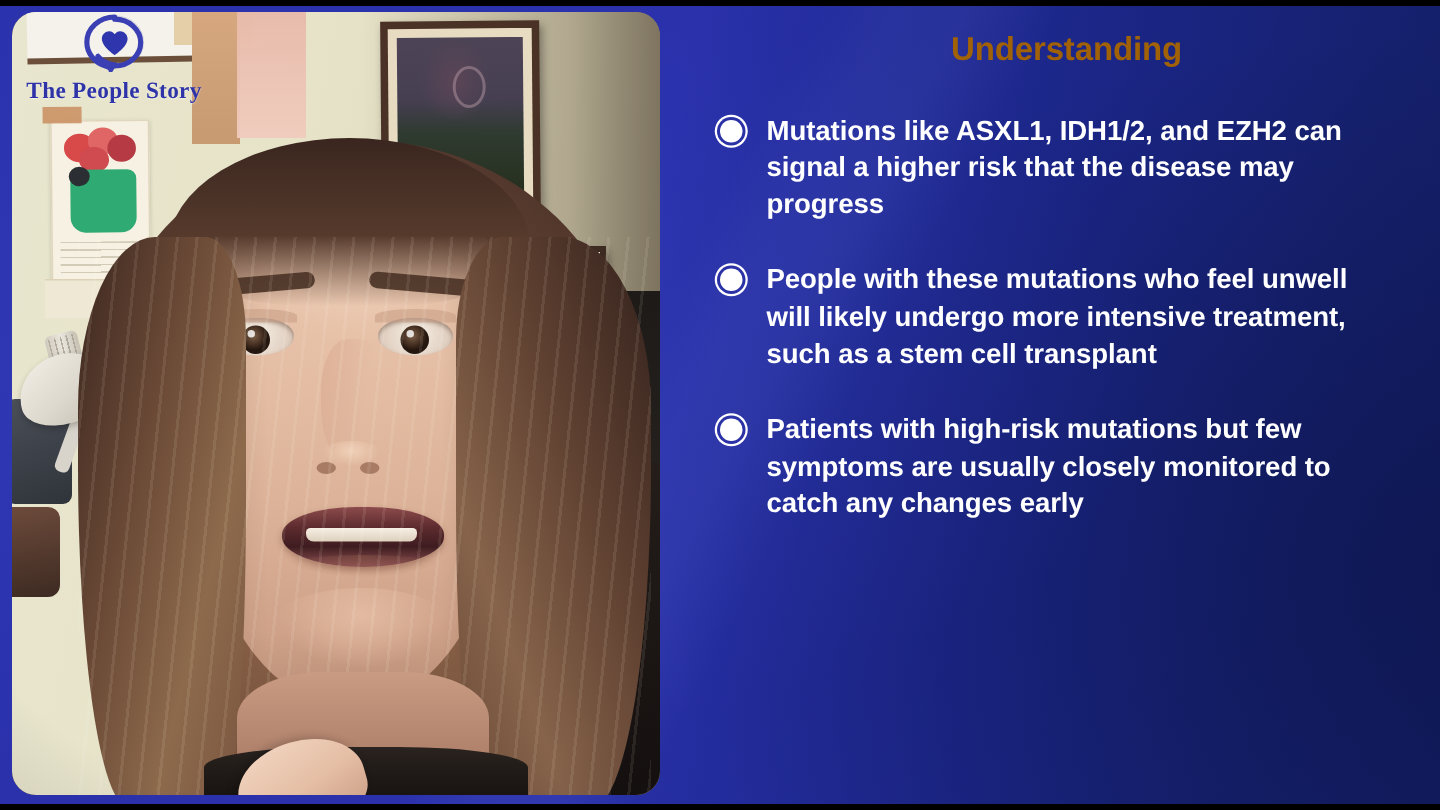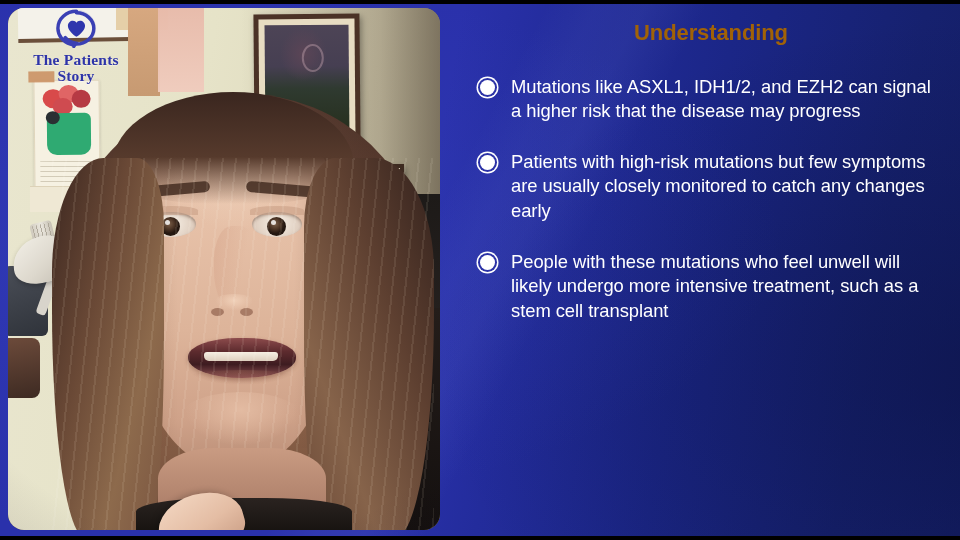--- a/index.html
+++ b/index.html
@@ -390,21 +390,21 @@
     margin-top:5px; margin-right:16px;
     border-radius:50%;
     background:#ffffff;
     box-shadow:
       0 0 0 2px #2b32a6,
       0 0 0 3.5px #ffffff;
   }
   .btext {
     color:#ffffff;
     font-size:18.4px;
-    font-weight:400;
+    font-weight:700;
     line-height:1.335;
     letter-spacing:-0.05px;
     max-width:420px;
   }
 </style>
 </head>
 <body>
 
 <div id="slide">
 
@@ -494,41 +494,41 @@
     <div class="video-soft"></div>
   </div>
 
   <div id="logo">
     <svg class="mark" viewBox="0 0 64 42">
       <path d="M32 3.5 C21.2 3.5 12.5 11.4 12.5 21.2 C12.5 29.0 18.0 35.6 25.6 37.8 C27.6 38.4 28.9 38.9 29.3 40.2 L31.3 37.0 C31.3 37.0 24.0 35.4 20.3 31.0" fill="none" stroke="#3a40b4" stroke-width="3.6" stroke-linecap="round"></path>
       <path d="M32 4.0 C42.4 4.0 50.8 11.8 50.8 21.3 C50.8 27.4 47.0 32.6 41.5 35.4" fill="none" stroke="#3a40b4" stroke-width="3.6" stroke-linecap="round" opacity="0.15"></path>
       <path d="M32 5.0 C42.0 5.0 50.2 12.4 50.2 21.4 C50.2 30.4 42.0 37.8 32 37.8 C30.4 37.8 28.9 37.6 27.4 37.3" fill="none" stroke="#3a40b4" stroke-width="3.6" stroke-linecap="round"></path>
       <path d="M32 30.2 C32 30.2 23.0 24.6 23.0 18.8 C23.0 15.6 25.5 13.4 28.2 13.4 C30.1 13.4 31.3 14.4 32 15.6 C32.7 14.4 33.9 13.4 35.8 13.4 C38.5 13.4 41.0 15.6 41.0 18.8 C41.0 24.6 32 30.2 32 30.2 Z" fill="#2f36ad"></path>
     </svg>
-    <div class="wordmark">The Patients Story</div>
+    <div class="wordmark">The People Story</div>
   </div>
 
   <div id="content">
 
     <div id="title">
       <div>Understanding</div>
     </div>
 
     <div id="bullets">
       <div class="bullet">
         <span class="marker"></span>
         <span class="btext">Mutations like ASXL1, IDH1/2, and EZH2 can signal a higher risk that the disease may progress</span>
       </div>
       <div class="bullet">
         <span class="marker"></span>
-        <span class="btext">Patients with high-risk mutations but few symptoms are usually closely monitored to catch any changes early</span>
+        <span class="btext">People with these mutations who feel unwell will likely undergo more intensive treatment, such as a stem cell transplant</span>
       </div>
       <div class="bullet">
         <span class="marker"></span>
-        <span class="btext">People with these mutations who feel unwell will likely undergo more intensive treatment, such as a stem cell transplant</span>
+        <span class="btext">Patients with high-risk mutations but few symptoms are usually closely monitored to catch any changes early</span>
       </div>
     </div>
 
   </div>
 
   <div class="bar top"></div>
   <div class="bar bottom"></div>
 
 </div>
 

